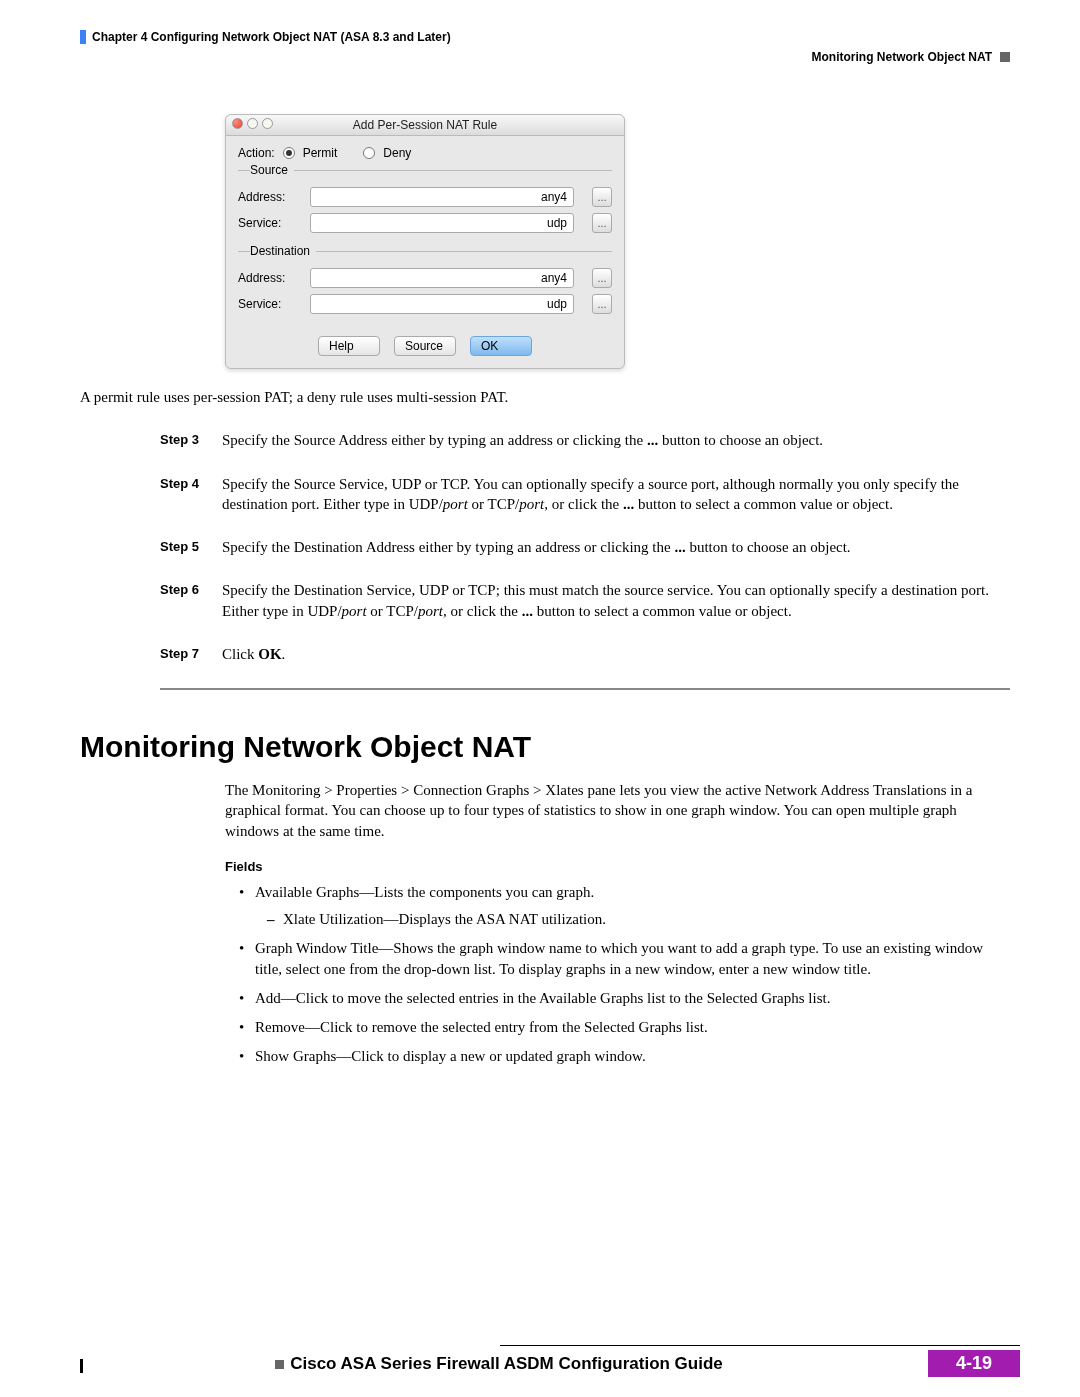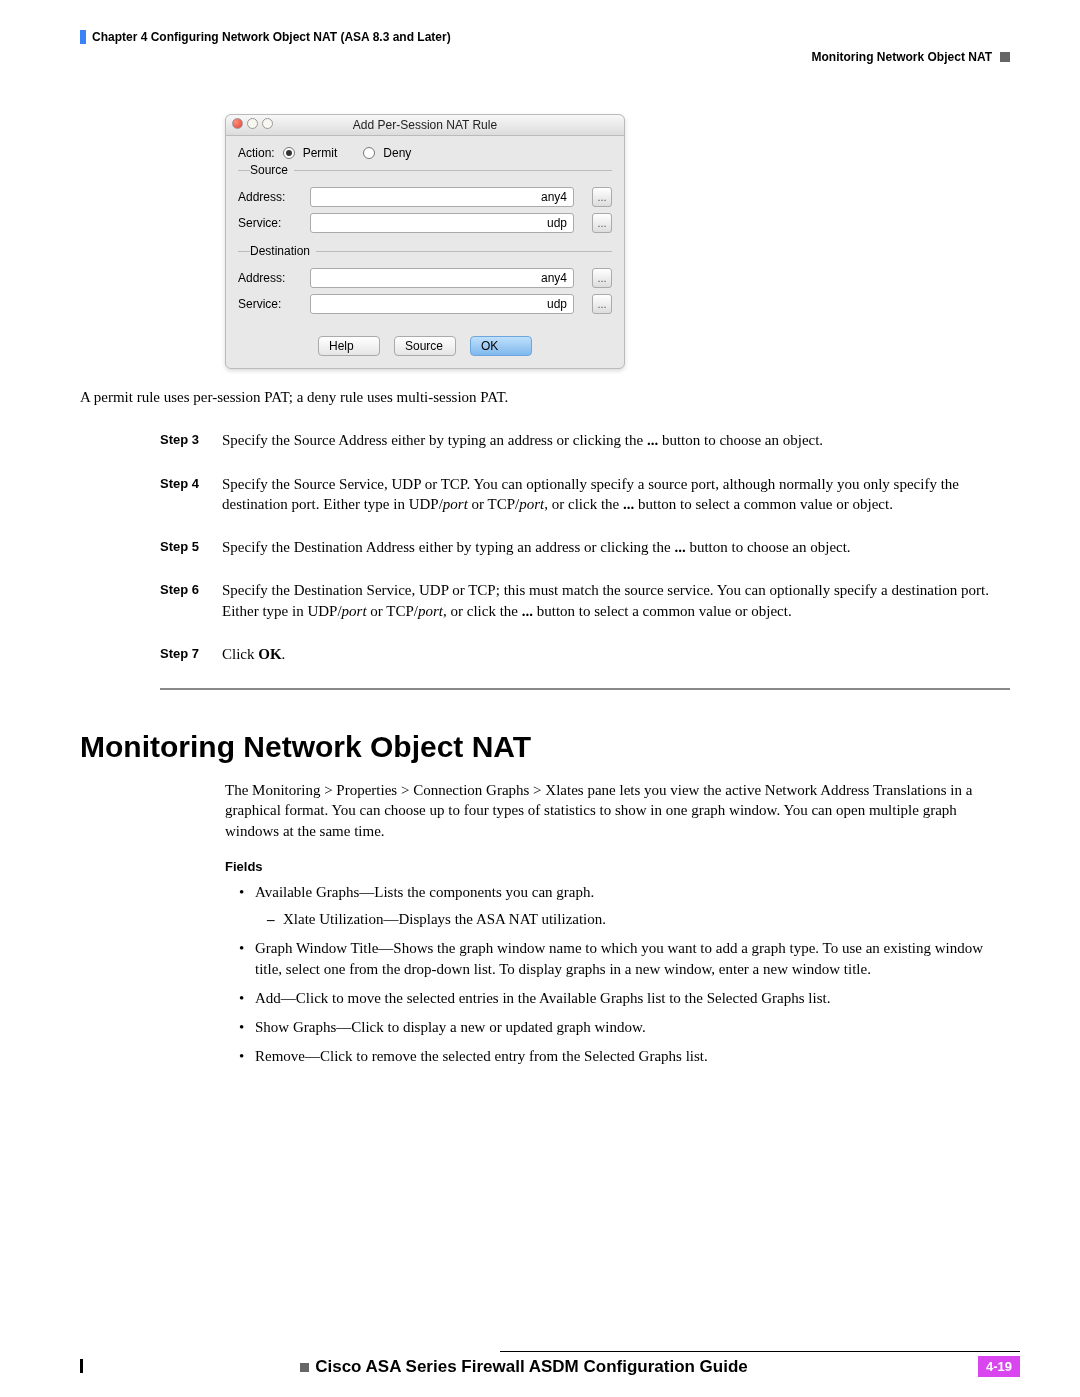--- a/index.html
+++ b/index.html
@@ -266,26 +266,26 @@
   }
   .guide-title {
     font-family: Liberation Sans, sans-serif;
     font-weight: bold;
     font-size: 17px;
     text-align: center;
     flex: 1;
     padding-right: 10px;
   }
   .page-badge {
-    background: #d946ef;
+    background: #a21caf;
     color: #fff;
     font-family: Arial, Helvetica, sans-serif;
     font-weight: bold;
-    font-size: 13px;
-    padding: 3px 8px;
+    font-size: 18px;
+    padding: 3px 28px;
   }
   .footer-left-tick {
     position:absolute;
     left:0;
     bottom:4px;
     border-left:3px solid #000;
     height:14px;
   }
   .footer-sq {
     width:9px;height:9px;background:#666;display:inline-block;margin-right:6px;vertical-align:middle;
@@ -414,22 +414,22 @@
 
     <ul class="bullets">
       <li>
         <span>Available Graphs—Lists the components you can graph.</span>
         <ul class="sub-bullets">
           <li>Xlate Utilization—Displays the ASA NAT utilization.</li>
         </ul>
       </li>
       <li>Graph Window Title—Shows the graph window name to which you want to add a graph type. To use an existing window title, select one from the drop-down list. To display graphs in a new window, enter a new window title.</li>
       <li>Add—Click to move the selected entries in the Available Graphs list to the Selected Graphs list.</li>
+      <li>Remove—Click to remove the selected entry from the Selected Graphs list.</li>
       <li>Show Graphs—Click to display a new or updated graph window.</li>
-      <li>Remove—Click to remove the selected entry from the Selected Graphs list.</li>
     </ul>
   </div>
 
   <div class="footer">
     <div class="footer-left-tick"></div>
     <div class="footer-line"></div>
     <div class="footer-row">
       <div class="guide-title">
         <span class="footer-sq"></span><span>Cisco ASA Series Firewall ASDM Configuration Guide</span>
       </div>

